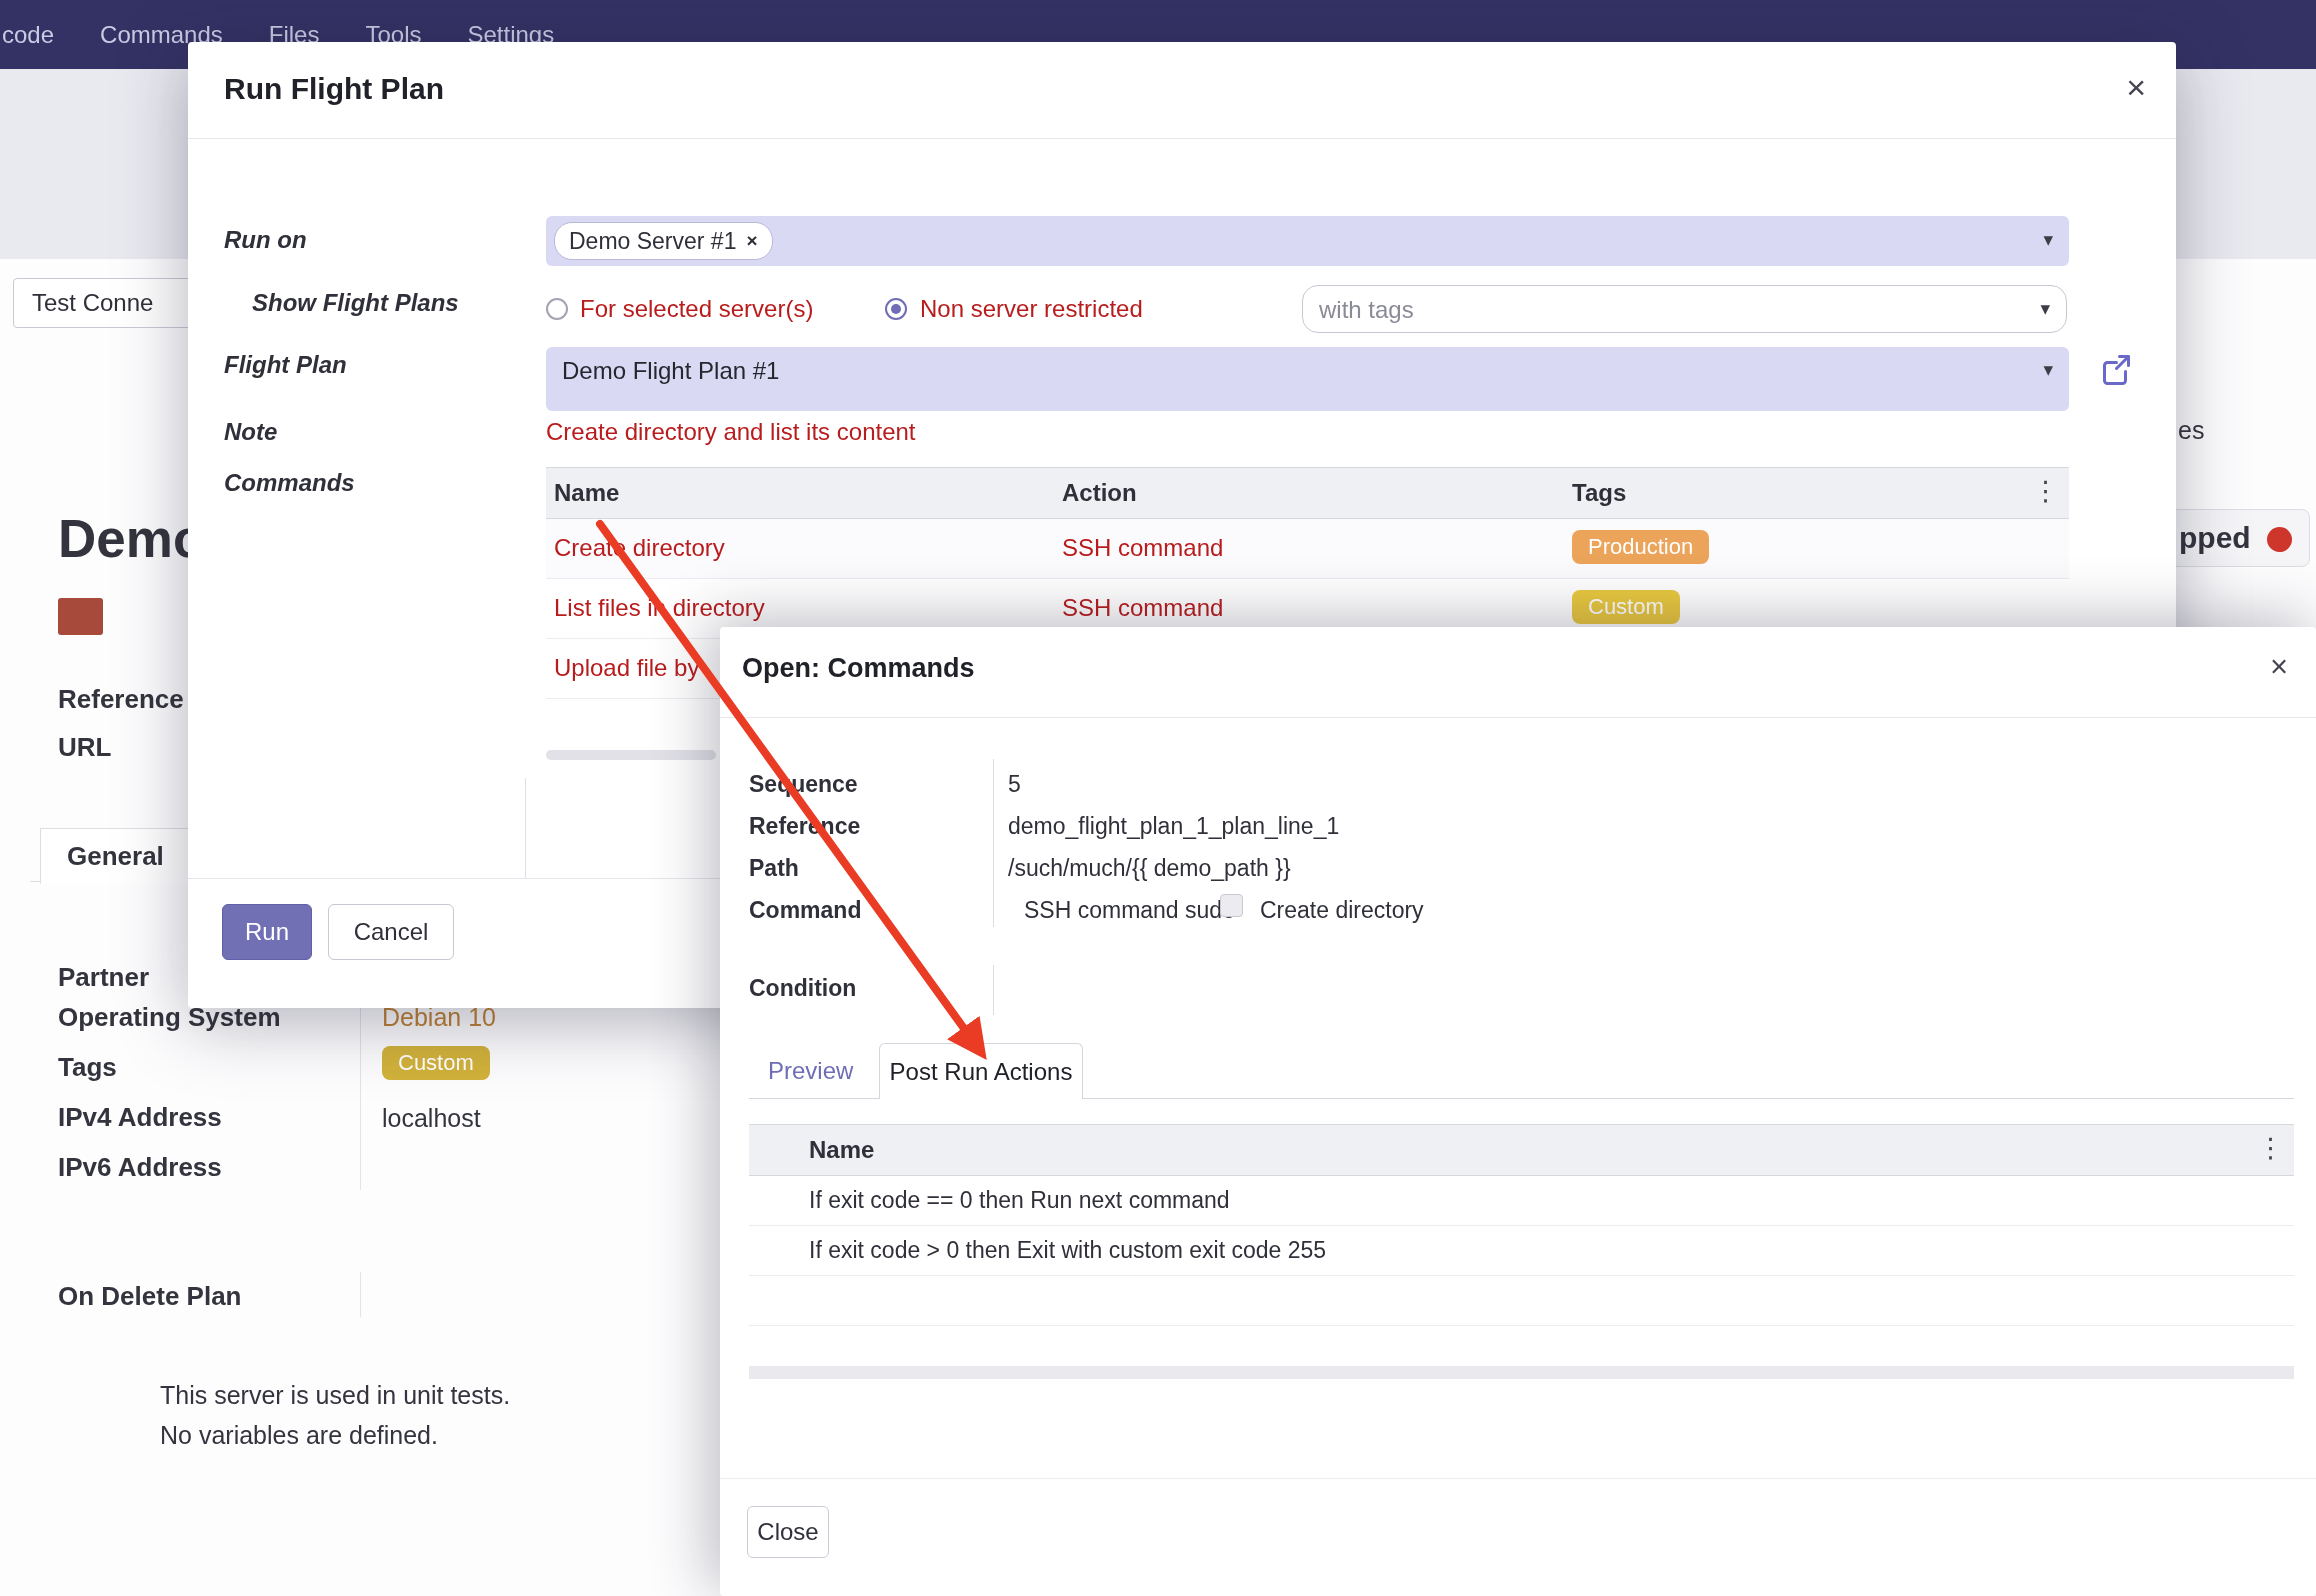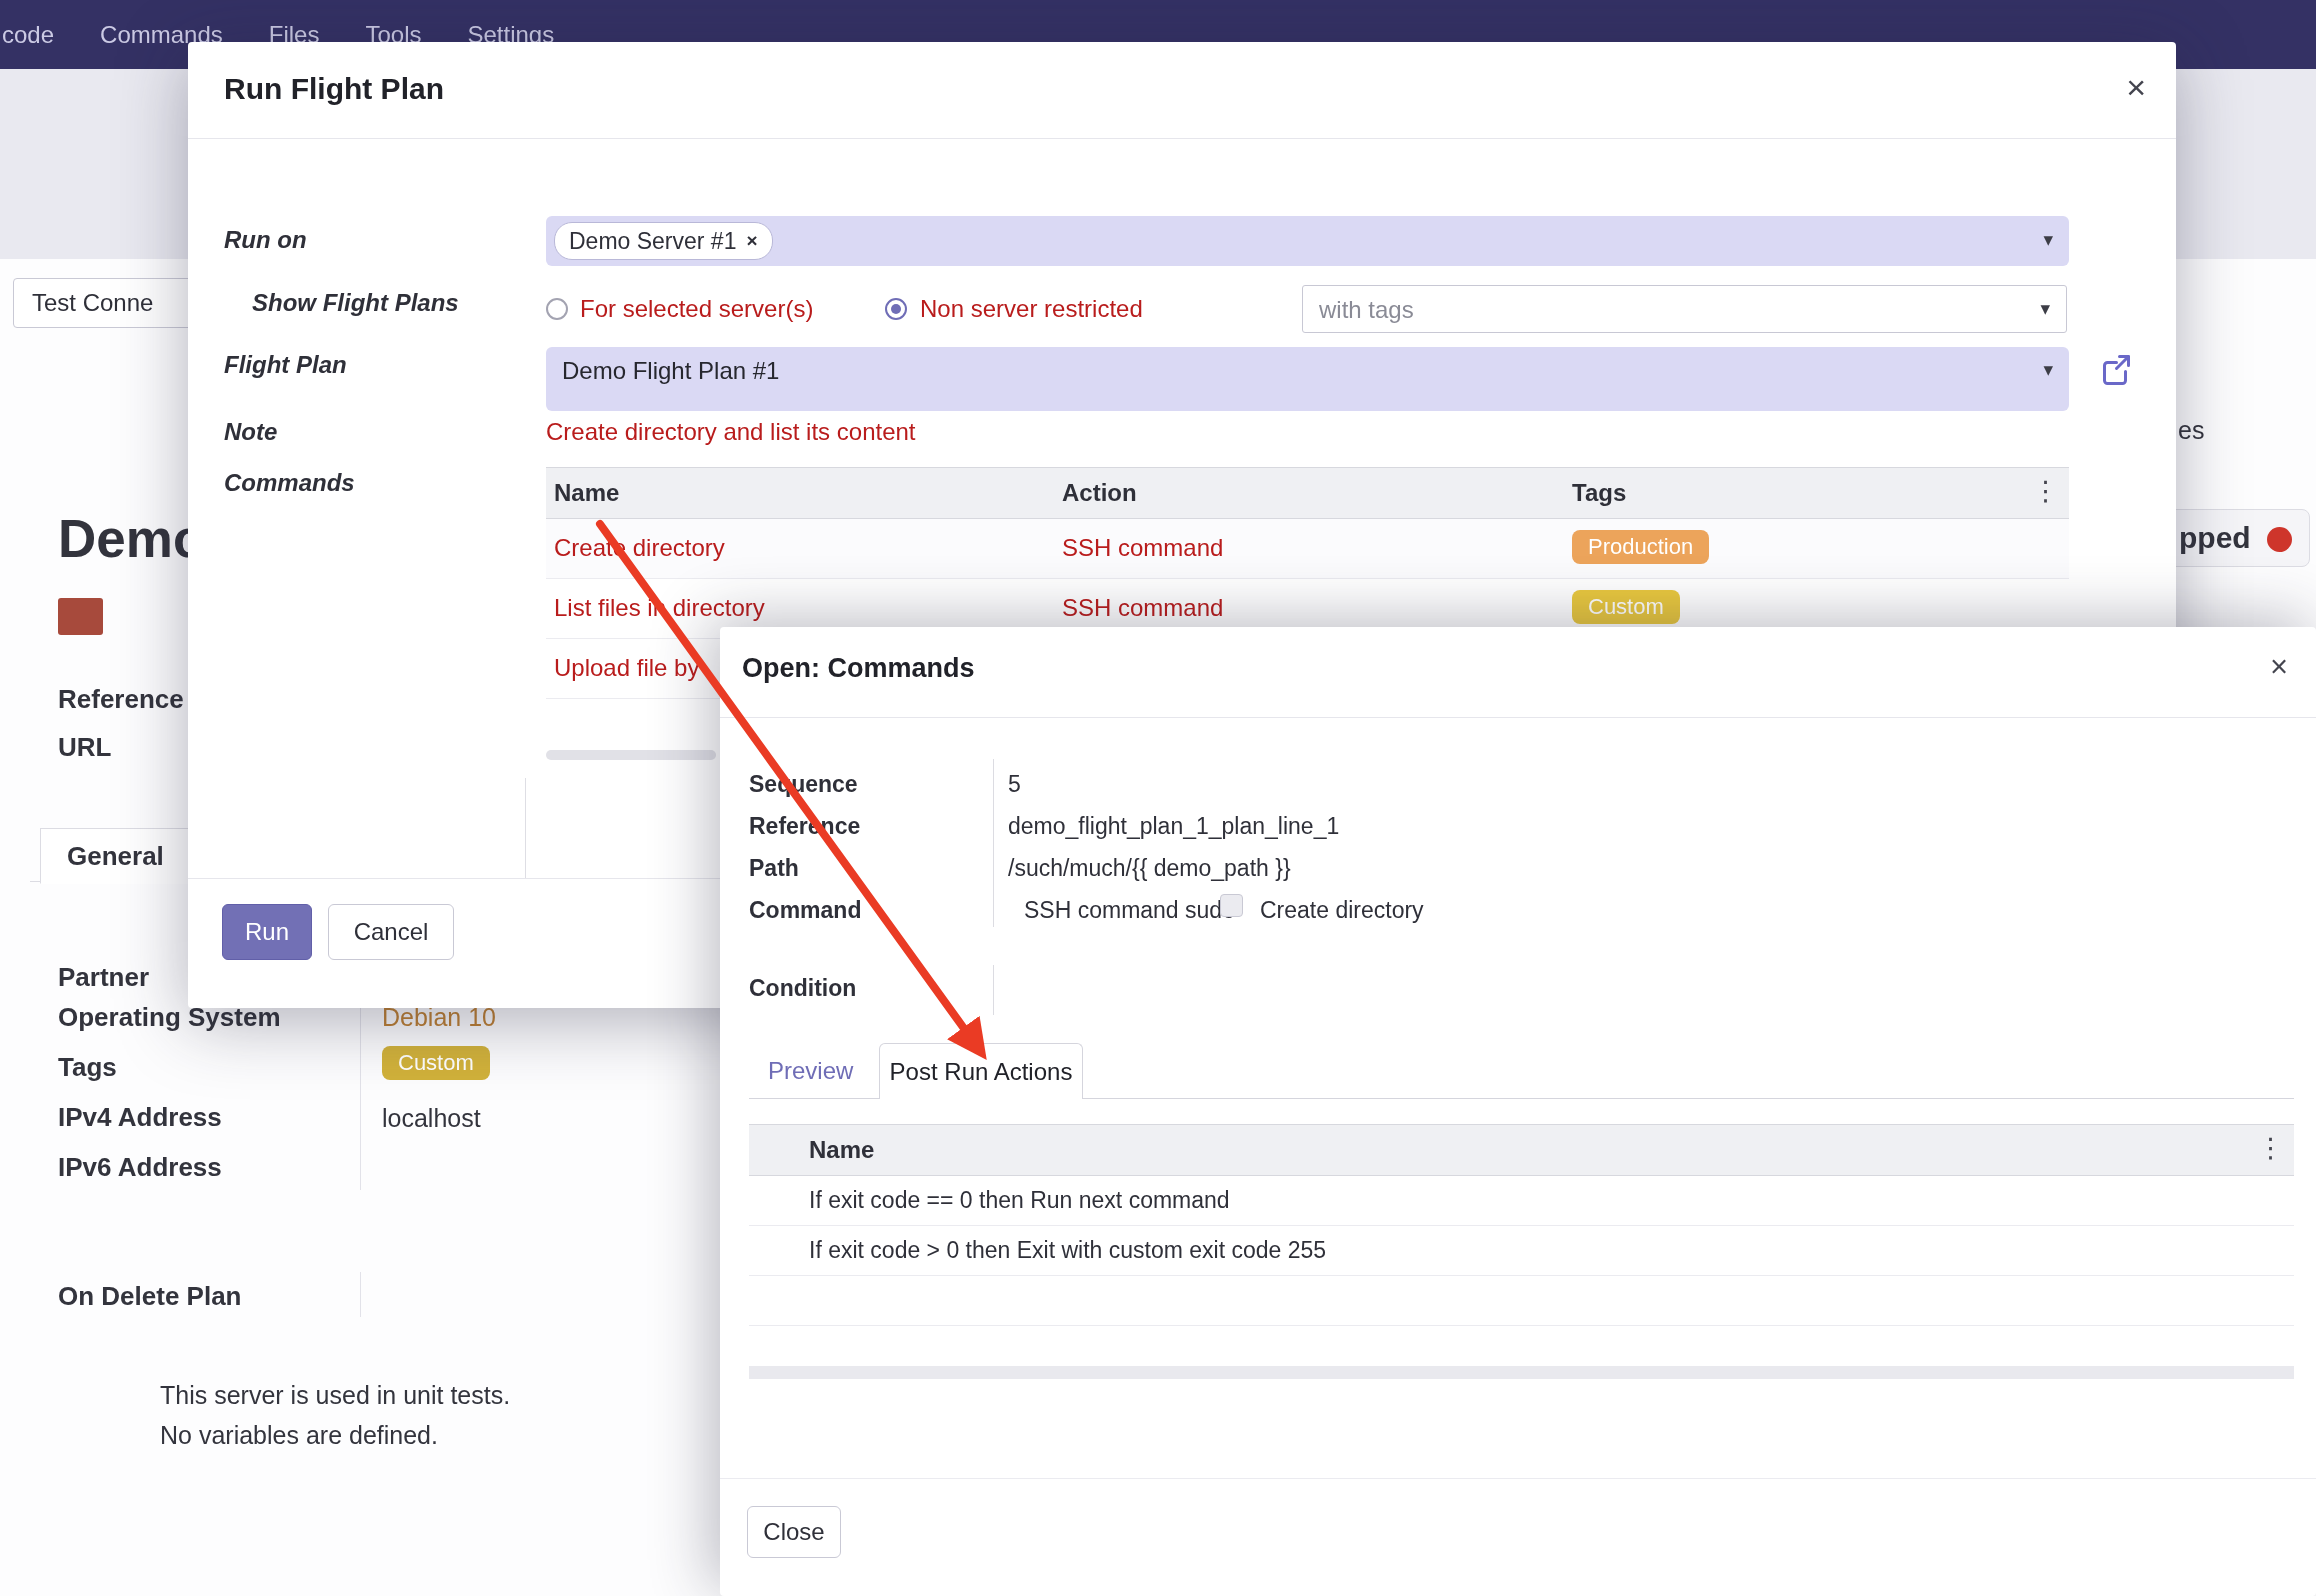--- a/index.html
+++ b/index.html
@@ -24,21 +24,21 @@
   .th{font-size:24px;font-weight:700;color:#2f3039;}
   .kebab{font-size:27px;color:#44454f;line-height:1;}
   .caret{font-size:19px;color:#3c3d46;line-height:1;}
   .close-x{font-size:34px;color:#44454f;line-height:1;cursor:pointer;}
   .modal{position:absolute;background:#fff;border-radius:4px;}
   .m1{left:188px;top:42px;width:1988px;height:966px;box-shadow:0 14px 70px rgba(35,35,60,.35);z-index:5;}
   .m2{left:720px;top:627px;width:1596px;height:969px;box-shadow:-10px -8px 60px rgba(35,35,60,.30);z-index:10;}
   .mh{position:absolute;left:0;top:0;right:0;border-bottom:1px solid #e6e6ec;}
   .mtitle{font-weight:700;color:#212229;}
   .lav{background:#dad9f4;border-radius:6px;}
-  .sel{background:#fff;border:1px solid #c8c8d4;border-radius:3px;box-sizing:border-box;}
+  .sel{background:#fff;border:1px solid #c8c8d4;border-radius:16px;box-sizing:border-box;}
   .chip{display:flex;align-items:center;background:#fff;border:1px solid #b9b8d8;border-radius:18px;
         padding:0 14px;height:36px;font-size:23px;color:#2f3039;}
   .radio{width:22px;height:22px;border-radius:50%;border:2px solid #a3a3b1;background:#fff;box-sizing:border-box;}
   .radio.on{border-color:#6f6db6;}
   .radio.on::after{content:"";position:absolute;left:4px;top:4px;width:10px;height:10px;border-radius:50%;background:#6f6db6;}
   .thead{background:#eff0f3;border-top:1px solid #d7d8de;border-bottom:1px solid #d7d8de;}
   .row{border-bottom:1px solid #ebebf0;}
   .link{color:#6b69cb;}
   .checkbox{width:23px;height:23px;background:#ebebf0;border:1px solid #c9c9d4;border-radius:4px;box-sizing:border-box;}
   .m2lbl{font-size:23px;font-weight:700;color:#2f3039;}
@@ -206,21 +206,21 @@
       </div>
       <div class="row" style="position:relative;height:49px;">
         <span class="abs" style="left:60px;top:11px;font-size:23px;">If exit code &gt; 0 then Exit with custom exit code 255</span>
       </div>
       <div class="row" style="position:relative;height:49px;"></div>
     </div>
 
     <div class="abs" style="left:29px;top:739px;width:1545px;height:13px;background:#e9e9ee;"></div>
 
     <div class="abs" style="left:0;top:851px;width:100%;border-top:1px solid #ebebf0;"></div>
-    <div class="btn abs" style="left:27px;top:879px;width:94px;height:52px;">Close</div>
+    <div class="btn abs" style="left:27px;top:879px;width:82px;height:52px;">Close</div>
   </div>
 
   <svg class="abs" style="left:0;top:0;z-index:20;pointer-events:none;" width="2316" height="1596" viewBox="0 0 2316 1596">
     <defs>
       <marker id="ah" markerWidth="5" markerHeight="5" refX="1" refY="2.5" orient="auto">
         <path d="M0,0 L5,2.5 L0,5 Z" fill="#ea3b24"></path>
       </marker>
     </defs>
     <line x1="600" y1="524" x2="968" y2="1034" stroke="#ea3b24" stroke-width="8" stroke-linecap="round" marker-end="url(#ah)"></line>
   </svg>

